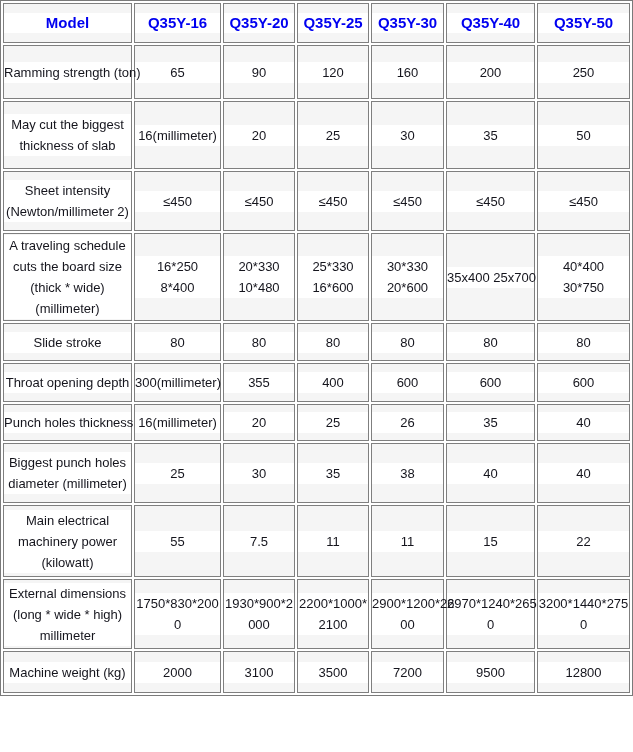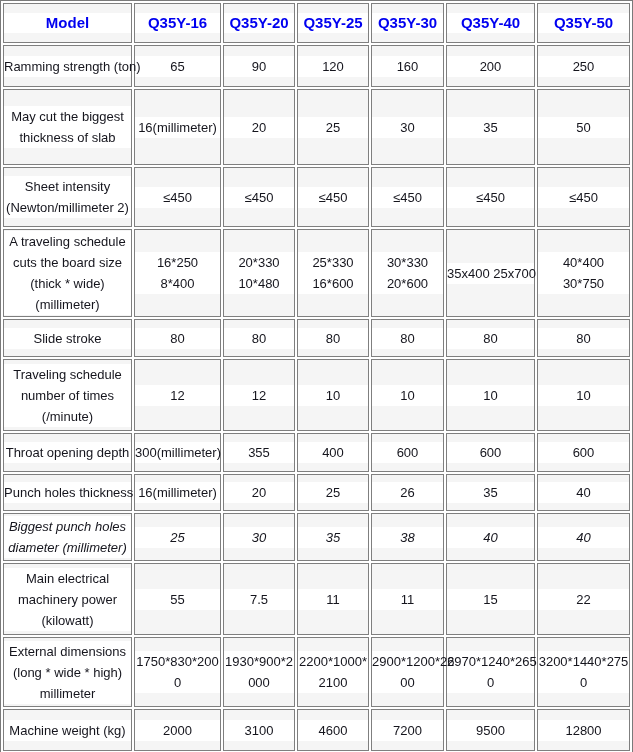--- a/index.html
+++ b/index.html
@@ -74,21 +74,21 @@
       </th>
       <th>
         <span class="lines">Q35Y-40</span>
       </th>
       <th>
         <span class="lines">Q35Y-50</span>
       </th>
     </tr>
   </thead>
   <tbody id="table-body">
-      <tr style="height: 42px;">
+      <tr style="height: 54px;">
     <th>
       <span class="lines">Ramming strength (ton)</span>
     </th>
     <td>
       <span class="lines">65</span>
     </td>
     <td>
       <span class="lines">90</span>
     </td>
     <td>
@@ -97,21 +97,21 @@
     <td>
       <span class="lines">160</span>
     </td>
     <td>
       <span class="lines">200</span>
     </td>
     <td>
       <span class="lines">250</span>
     </td>
   </tr>
-      <tr style="height: 76px; margin-left: 32px;">
+      <tr style="height: 68px; margin-left: 32px;">
     <th>
       <span class="lines">May cut the biggest
 thickness of slab</span>
     </th>
     <td>
       <span class="lines">16(millimeter)</span>
     </td>
     <td>
       <span class="lines">20</span>
     </td>
@@ -199,45 +199,20 @@
     <td>
       <span class="lines">80</span>
     </td>
     <td>
       <span class="lines">80</span>
     </td>
     <td>
       <span class="lines">80</span>
     </td>
   </tr>
-      <tr style="height: 72px;">
-    <th>
-      <span class="lines">Traveling schedule
-number of times
-(/minute)</span>
-    </th>
-    <td>
-      <span class="lines">12</span>
-    </td>
-    <td>
-      <span class="lines">12</span>
-    </td>
-    <td>
-      <span class="lines">10</span>
-    </td>
-    <td>
-      <span class="lines">10</span>
-    </td>
-    <td>
-      <span class="lines">10</span>
-    </td>
-    <td>
-      <span class="lines">10</span>
-    </td>
-  </tr>
       <tr style="height: 39px; padding-left: 32px;">
     <th>
       <span class="lines">Throat opening depth</span>
     </th>
     <td>
       <span class="lines">300(millimeter)</span>
     </td>
     <td>
       <span class="lines">355</span>
     </td>
@@ -270,21 +245,21 @@
     <td>
       <span class="lines">26</span>
     </td>
     <td>
       <span class="lines">35</span>
     </td>
     <td>
       <span class="lines">40</span>
     </td>
   </tr>
-      <tr style="height: 48px; font-style: italic;">
+      <tr style="height: 60px;">
     <th>
       <span class="lines">Biggest punch holes
 diameter (millimeter)</span>
     </th>
     <td>
       <span class="lines">25</span>
     </td>
     <td>
       <span class="lines">30</span>
     </td>
@@ -361,21 +336,21 @@
     <th>
       <span class="lines">Machine weight (kg)</span>
     </th>
     <td>
       <span class="lines">2000</span>
     </td>
     <td>
       <span class="lines">3100</span>
     </td>
     <td>
-      <span class="lines">4600</span>
+      <span class="lines">3500</span>
     </td>
     <td>
       <span class="lines">7200</span>
     </td>
     <td>
       <span class="lines">9500</span>
     </td>
     <td>
       <span class="lines">12800</span>
     </td>

